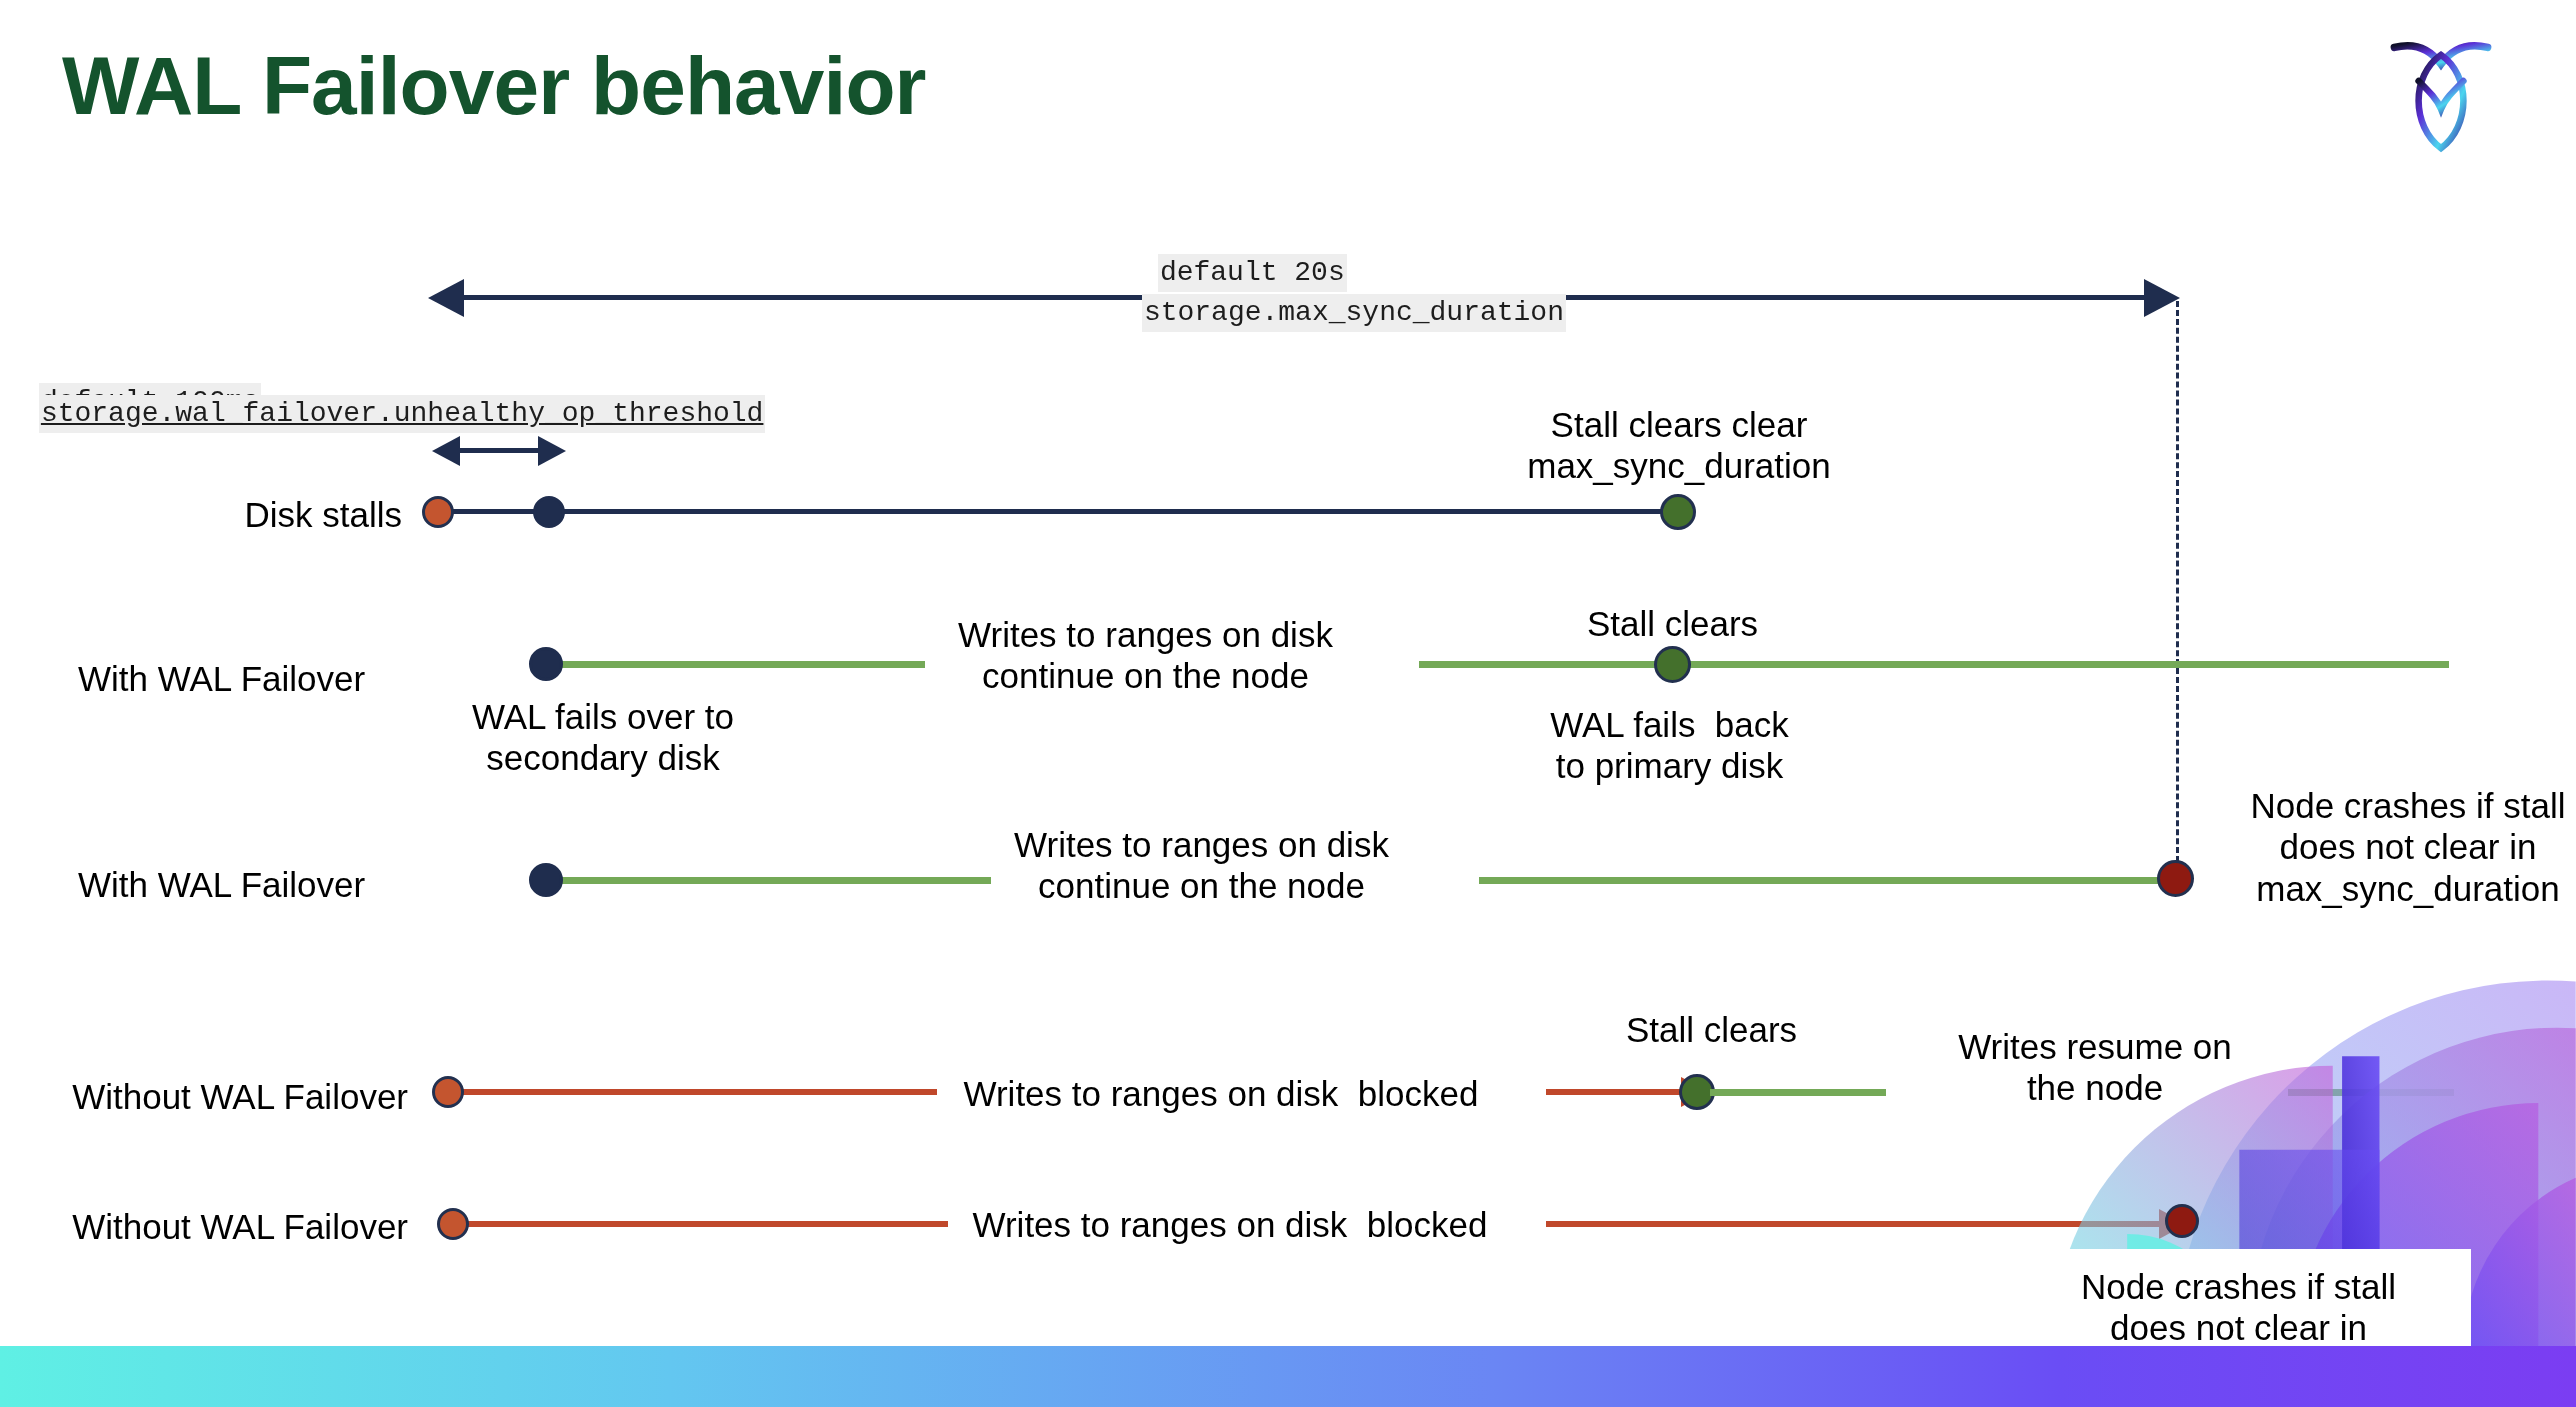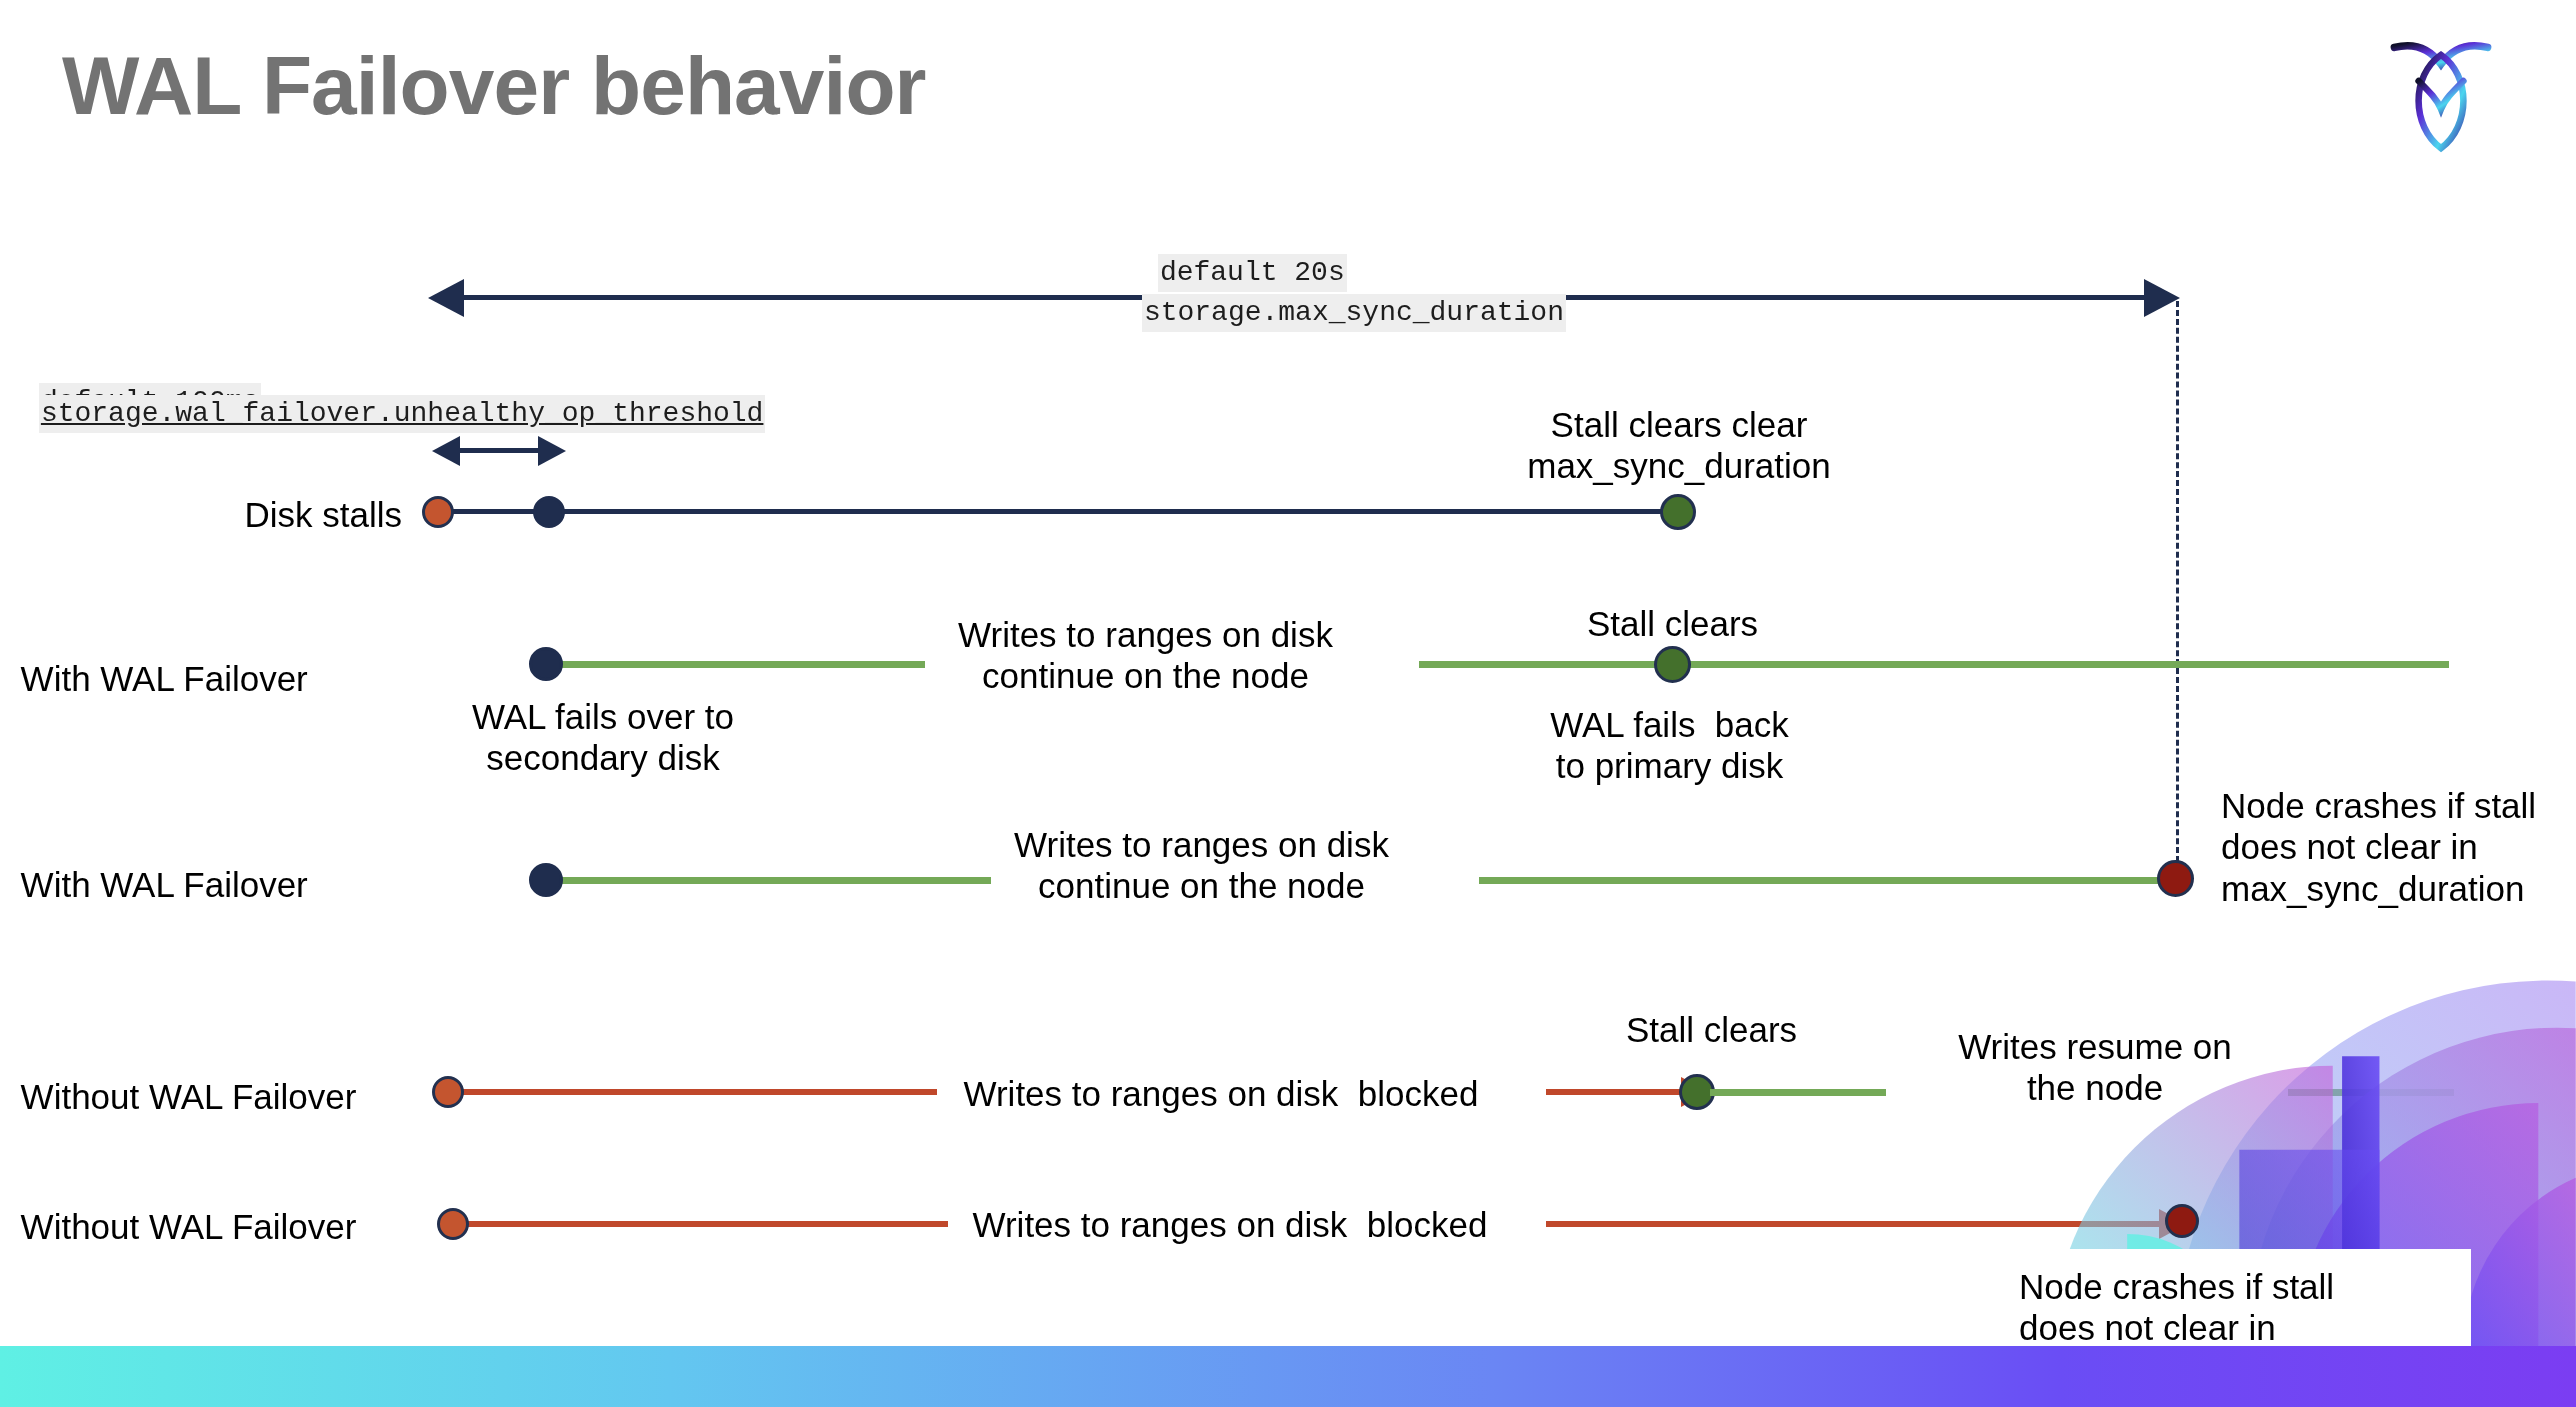--- a/index.html
+++ b/index.html
@@ -8,42 +8,42 @@
     background:#ffffff;
     font-family:"Liberation Sans", sans-serif;
     overflow:hidden;
     position:relative;
   }
   .slide{position:absolute;inset:0;overflow:hidden;}
 
   
   .title{
     position:absolute;left:62px;top:43px;
-    font-size:82px;font-weight:bold;color:#737373;
+    font-size:82px;font-weight:bold;color:#14532d;
     letter-spacing:-0.9px;line-height:1.05;white-space:nowrap;
   }
 
   
   .logo{position:absolute;left:2385px;top:34px;width:112px;height:122px;}
 
   
   .code{
     position:absolute;
     font-family:"Liberation Mono","DejaVu Sans Mono",monospace;
     font-size:28px;color:#1d1d1d;background:#eeeeee;
     white-space:nowrap;line-height:1.35;padding:0 1.9px;
   }
 
   
   .lbl{
     position:absolute;color:#000000;font-size:35px;
     line-height:1.18;white-space:pre;
   }
   .lbl.c{text-align:center;}
-  .lbl.l{text-align:left;}
+  .lbl.l{text-align:center;}
   .lbl.r{text-align:right;}
 
   
   .line{position:absolute;height:4.7px;}
   .navy{background:#1f2d4e;}
   .green{background:#74a957;height:6.5px;}
   .red{background:#c0482b;height:5.6px;}
 
   
   .dashed{

